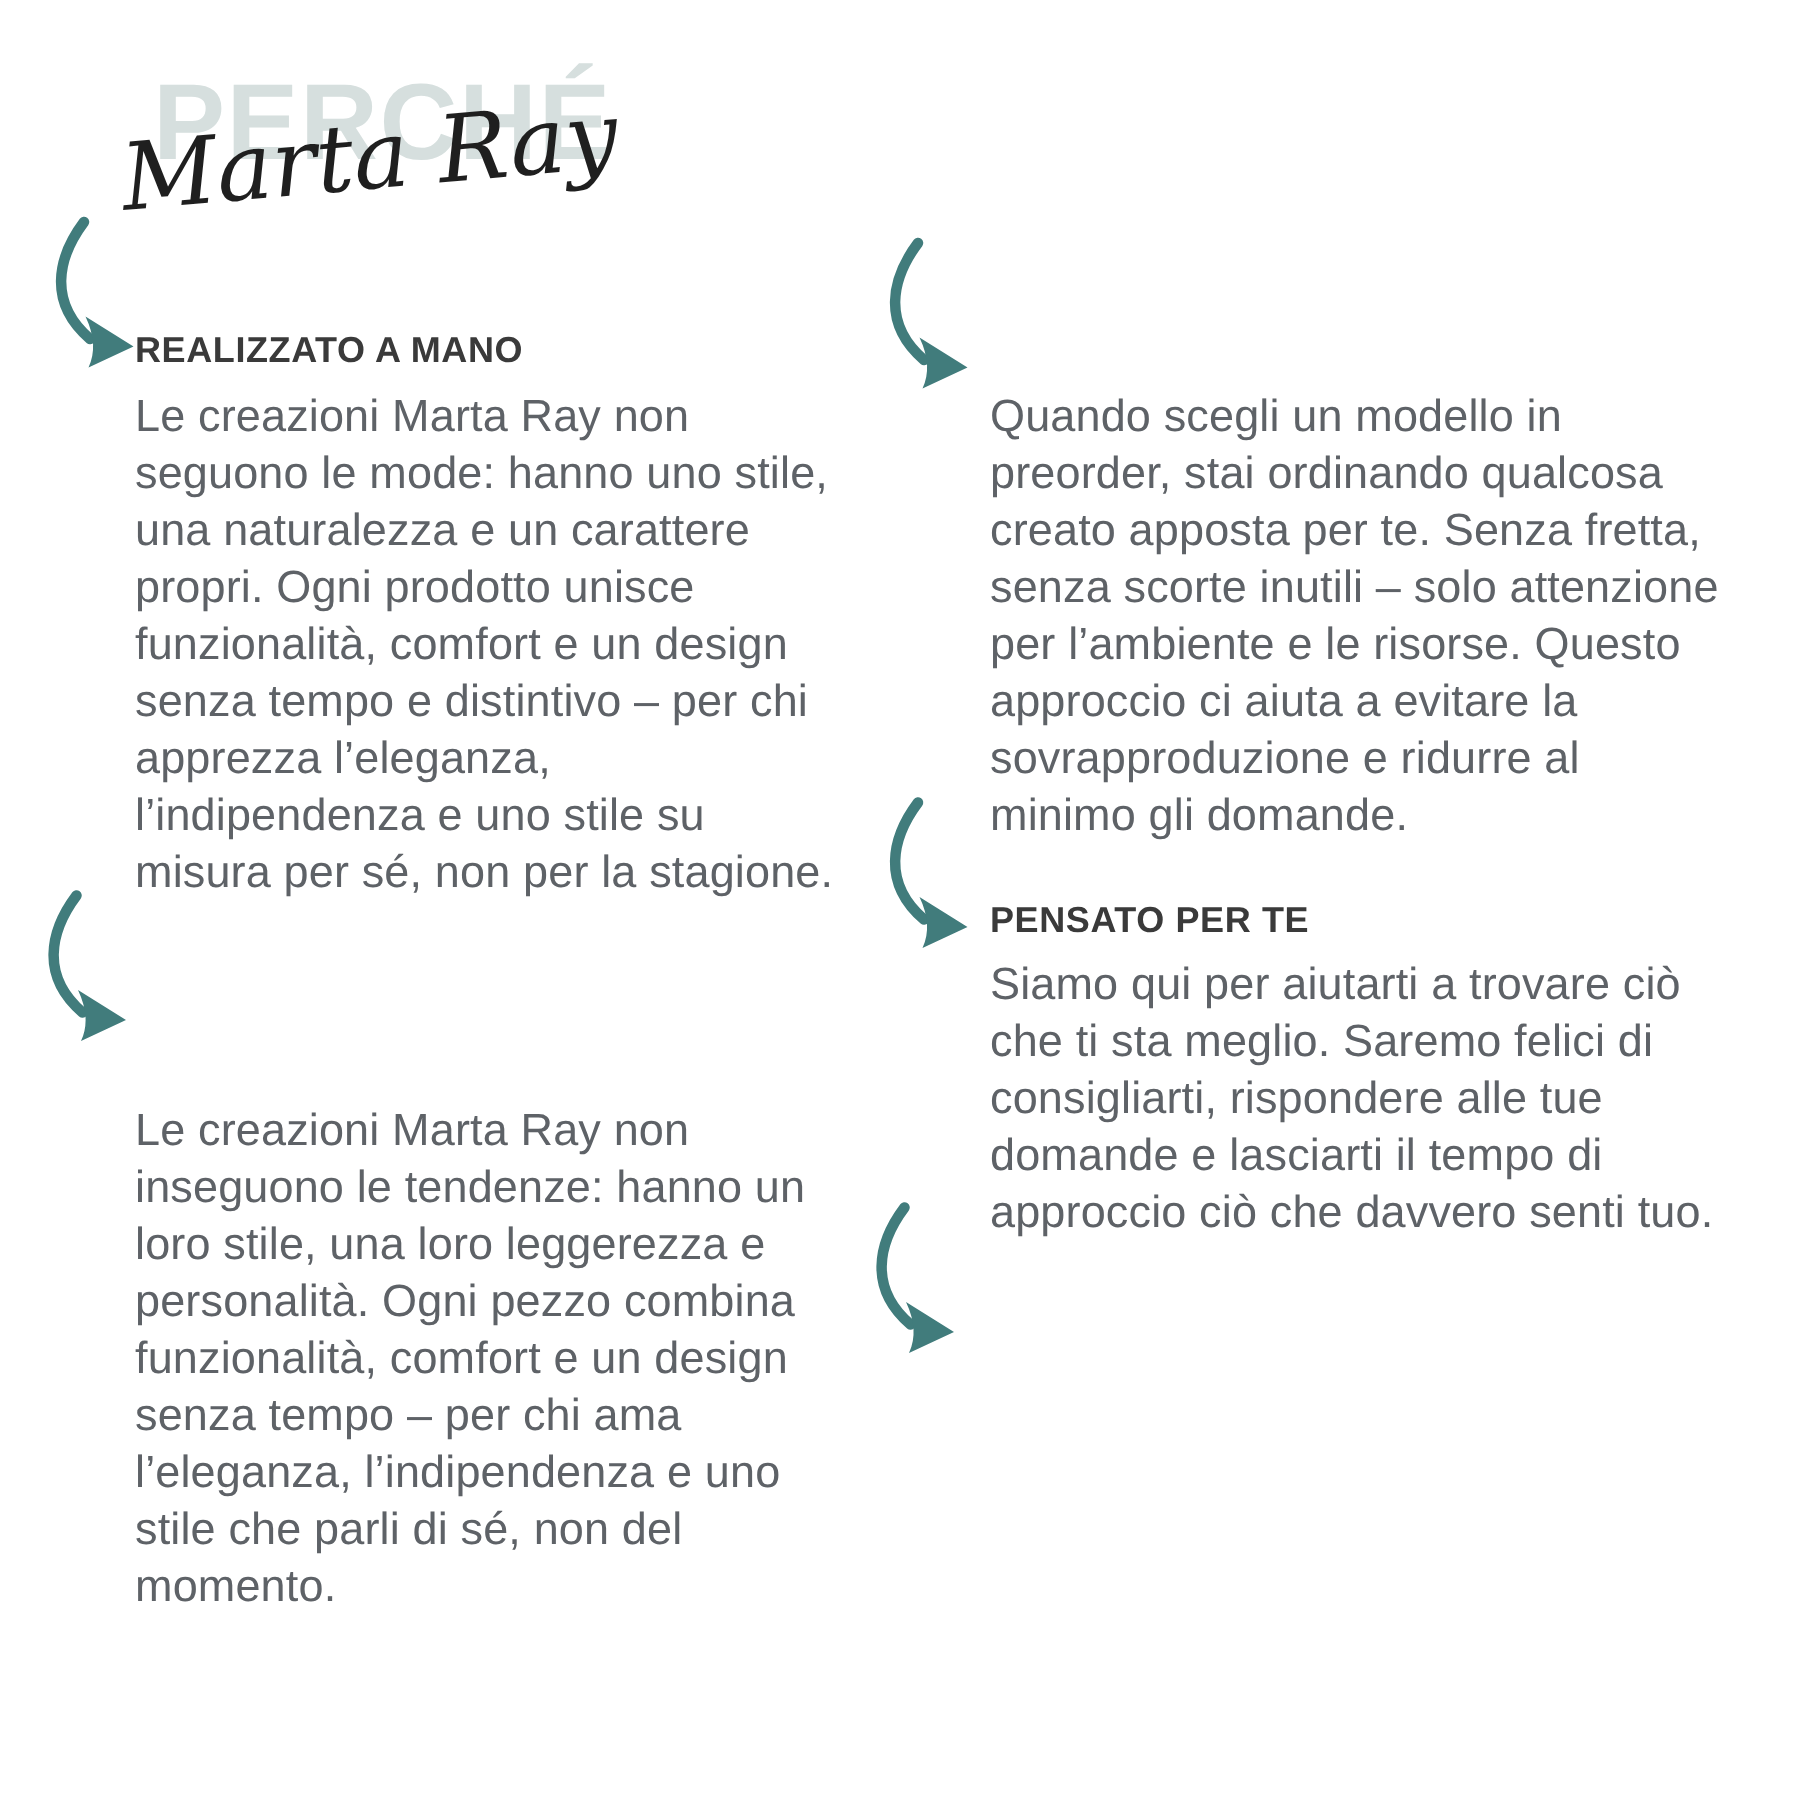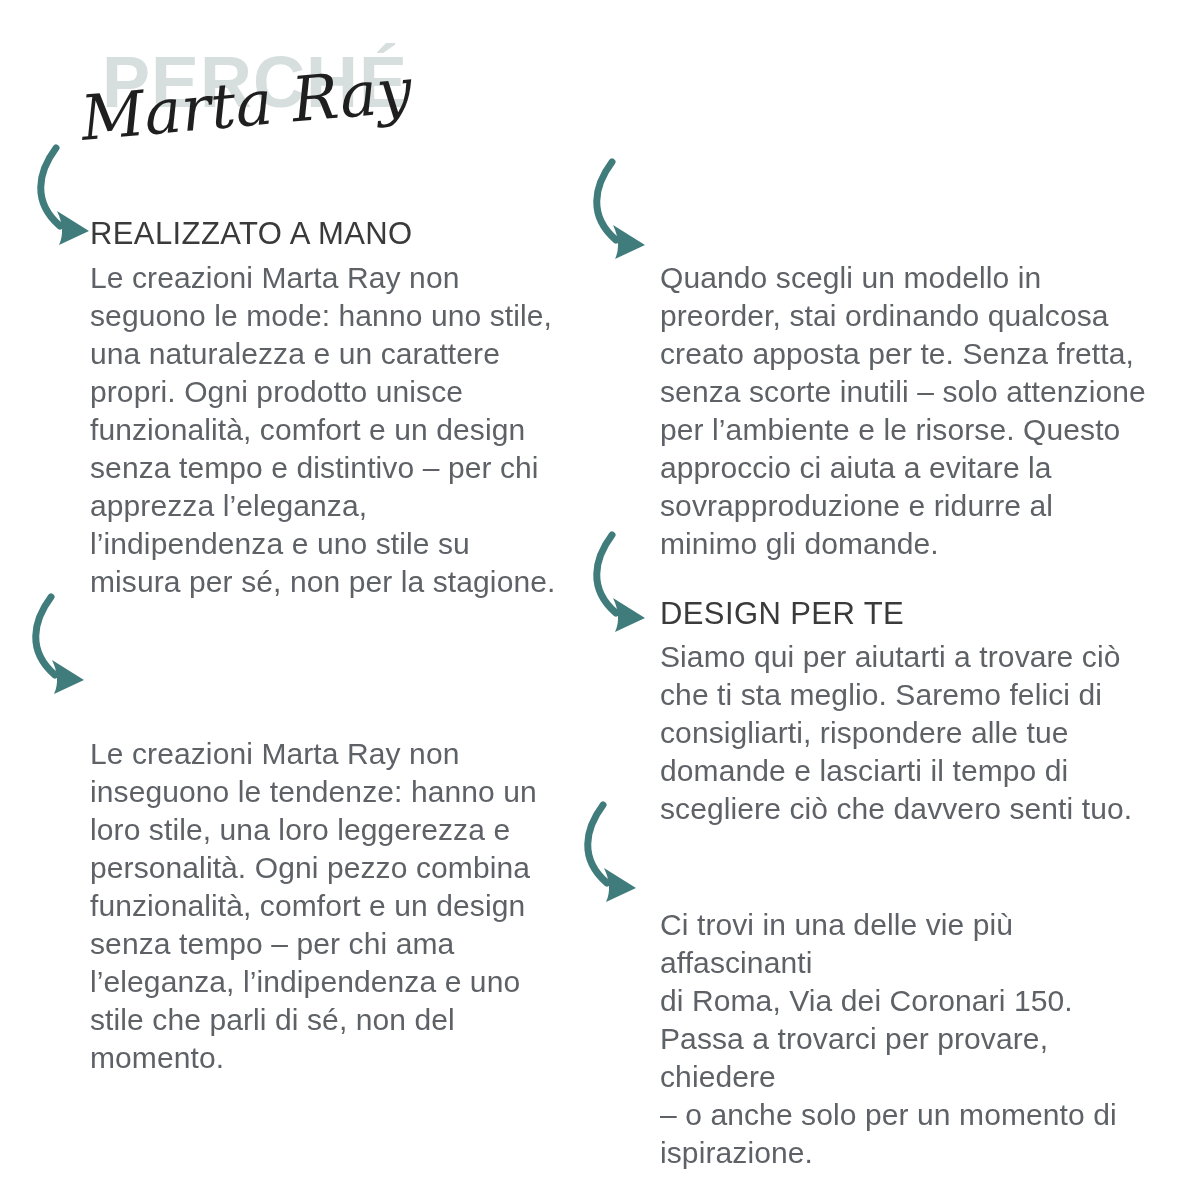--- a/index.html
+++ b/index.html
@@ -29,21 +29,21 @@
   
   .arrow { position:absolute; width:64px; height:104px; }
   #arrow-l1 { left:30px;  top:142px; }
   #arrow-l2 { left:25px;  top:591px; }
   #arrow-r1 { left:586px; top:156px; }
   #arrow-r2 { left:586px; top:529px; }
   #arrow-r3 { left:577px; top:799px; }
   
   .sec-title {
     position:absolute; margin:0;
-    font-size:31px; font-weight:normal; letter-spacing:0.4px;
+    font-size:24px; font-weight:bold; letter-spacing:0.4px;
     color:#3a3a3a; line-height:34px; white-space:pre-line;
   }
   #title-l1 { left:90px;  top:217px; }
   #title-l2 { left:90px;  top:655px; }
   #title-r1 { left:660px; top:217px; }
   #title-r2 { left:660px; top:597px; }
   #title-r3 { left:660px; top:865px; }
   
   .sec-body {
     position:absolute; margin:0;
@@ -108,26 +108,21 @@
 
   <p id="body-r1" class="sec-body">Quando scegli un modello in
 preorder, stai ordinando qualcosa
 creato apposta per te. Senza fretta,
 senza scorte inutili – solo attenzione
 per l’ambiente e le risorse. Questo
 approccio ci aiuta a evitare la
 sovrapproduzione e ridurre al
 minimo gli domande.</p>
 
-  <h2 id="title-r2" class="sec-title">DESIGN PER TE</h2>
+  <h2 id="title-r2" class="sec-title">PENSATO PER TE</h2>
   <p id="body-r2" class="sec-body">Siamo qui per aiutarti a trovare ciò
 che ti sta meglio. Saremo felici di
 consigliarti, rispondere alle tue
 domande e lasciarti il tempo di
-scegliere ciò che davvero senti tuo.</p>
+approccio ciò che davvero senti tuo.</p>
 
-  <p id="body-r3" class="sec-body">Ci trovi in una delle vie più affascinanti
-di Roma, Via dei Coronari 150.
-Passa a trovarci per provare, chiedere
-– o anche solo per un momento di
-ispirazione.</p>
 
 </div>
 
 </body></html>

